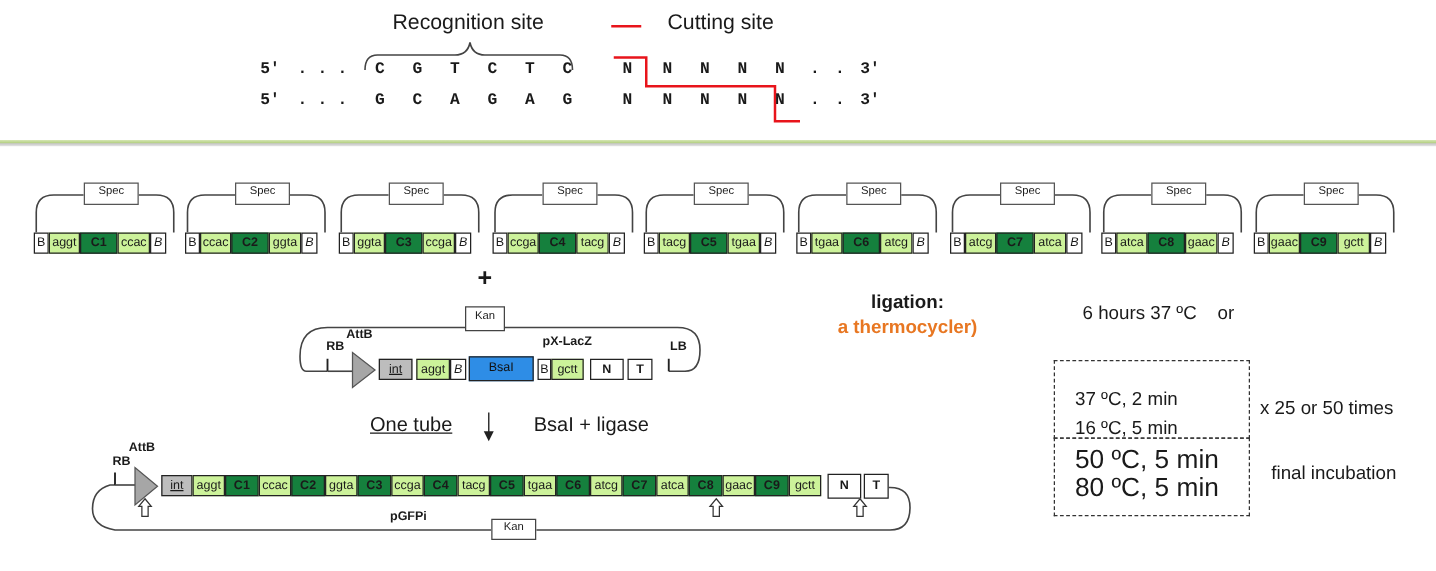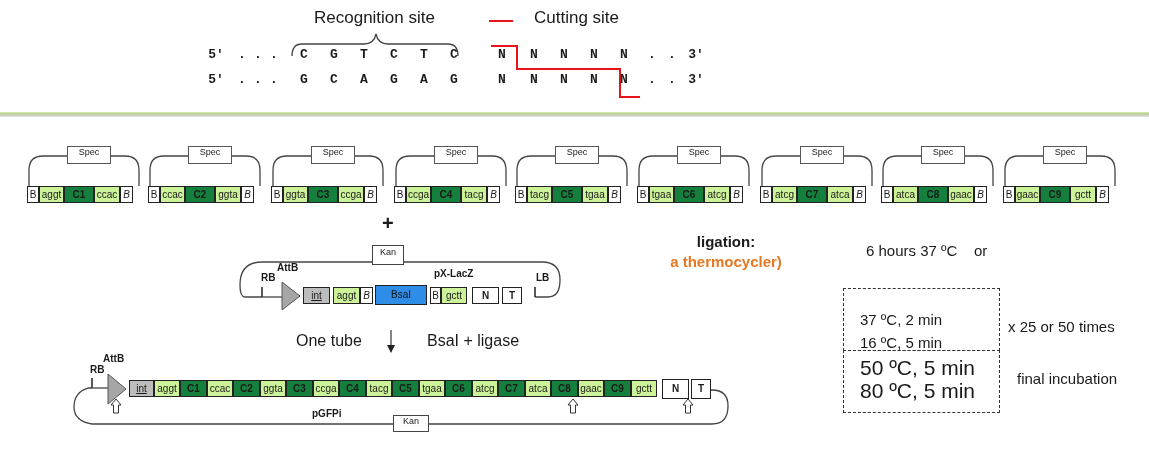--- a/index.html
+++ b/index.html
@@ -214,21 +214,21 @@
     <div class="seg int" style="left: 303px; top: 287px; width: 27px;">int</div>
     <div class="seg oh" style="left: 333px; top: 287px; width: 27px;">aggt</div>
     <div class="seg b ital" style="left: 360px; top: 287px; width: 13px;">B</div>
     <div class="seg lacz" style="left: 375px; top: 285px; width: 52px; height: 20px; line-height: 18px;">BsaI</div>
     <div class="seg b" style="left: 430px; top: 287px; width: 11px;">B</div>
     <div class="seg oh" style="left: 441px; top: 287px; width: 26px;">gctt</div>
     <div class="seg w" style="left: 472px; top: 287px; width: 27px;">N</div>
     <div class="seg w" style="left: 502px; top: 287px; width: 20px;">T</div>
   </div>
 
-<div class="abs" style="left:296px;top:332px;font-size:16px;">One tube</div>
+<div class="abs" style="left:296px;top:332px;font-size:16px;text-decoration:underline;">One tube</div>
 <div class="abs" style="left:427px;top:332px;font-size:16px;">BsaI + ligase</div>
 
 <div class="abs small-bold" style="left:90px;top:364px;">RB</div>
 <div class="abs small-bold" style="left:103px;top:353px;">AttB</div>
 <div class="abs small-bold" style="left:312px;top:408px;">pGFPi</div>
 <div class="abs" style="left:393px;top:415px;width:36px;height:17px;border:1px solid #444;background:#fff;box-sizing:border-box;font-size:9px;text-align:center;line-height:11px;">Kan</div>
 <div id="product-parts">
     <div class="seg int" style="left: 129px; top: 380px; width: 25px;">int</div>
     <div class="seg oh" style="left: 154px; top: 380px; width: 26px;">aggt</div>
     <div class="seg c" style="left: 180px; top: 380px; width: 27px;">C1</div>

